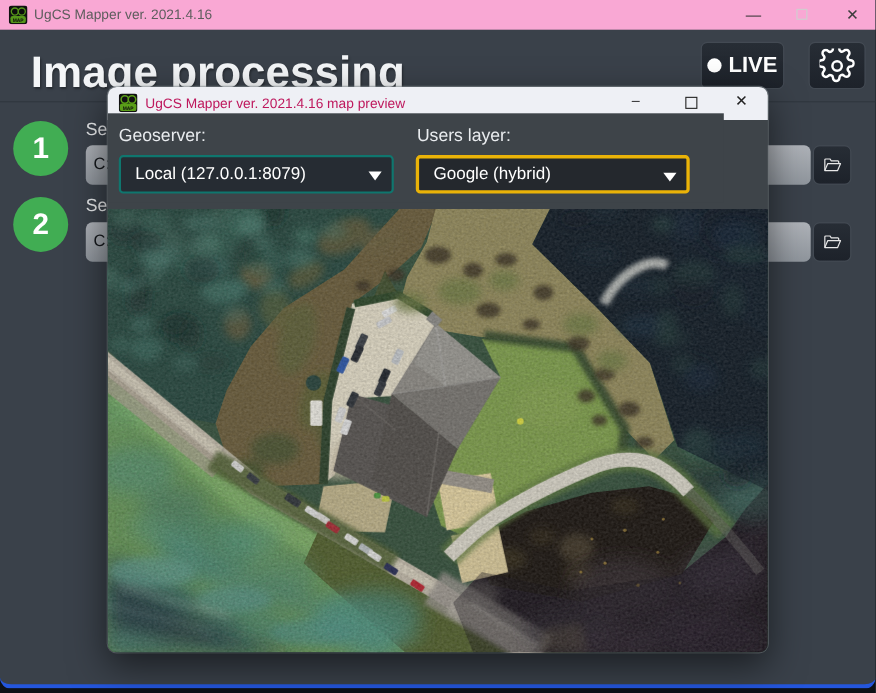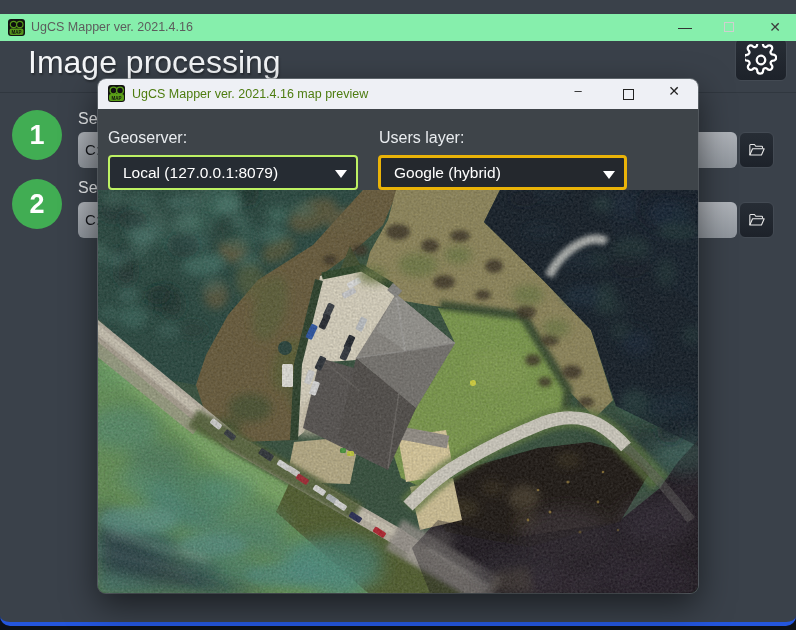--- a/index.html
+++ b/index.html
@@ -1,46 +1,47 @@
 <!DOCTYPE html>
 <html><head>
 <meta charset="utf-8">
 <style>
 *{margin:0;padding:0;box-sizing:border-box}
 html,body{width:796px;height:630px;overflow:hidden}
 body{font-family:"Liberation Sans",sans-serif;background:#0d1117;position:relative}
 #win{position:absolute;left:0;top:0;width:796px;height:626px;background:#3a414a;border-bottom:4px solid #2456dd;border-radius:0 0 10px 10px}
-#tbar{position:absolute;left:0;top:14px;width:796px;height:27px;background:#86efac}
+#tbar{position:absolute;left:0;top:0;width:796px;height:27px;background:#f9a8d4}
 #tbar .ttl{position:absolute;left:31px;top:6px;font-size:12.5px;color:#5d5d5d}
 .winctl{position:absolute;top:0;height:27px;width:30px;text-align:center;line-height:26px;color:#333}
-#hdr{position:absolute;left:28px;top:44px;font-size:32px;font-weight:normal;color:#f4f6f8;text-shadow:1px 2px 2px rgba(0,0,0,.35)}
+#hdr{position:absolute;left:28px;top:44px;font-size:40px;font-weight:bold;color:#f4f6f8;text-shadow:1px 2px 2px rgba(0,0,0,.35)}
 #divline{position:absolute;left:0;top:92px;width:796px;height:1px;background:#30373f}
 #livebtn{position:absolute;left:637px;top:38px;width:76px;height:43px;background:linear-gradient(#272d35,#1d222a);border:1px solid #434a53;border-radius:6px;color:#fff;display:flex;align-items:center;justify-content:center;font-weight:bold;font-size:20px}
 #livebtn .dot{width:13px;height:13px;border-radius:50%;background:#fff;margin-right:6px}
 #gearbtn{position:absolute;left:735px;top:38px;width:52px;height:43px;background:linear-gradient(#272d35,#1d222a);border:1px solid #434a53;border-radius:6px;display:flex;align-items:center;justify-content:center}
 .circ{position:absolute;left:12px;width:50px;height:50px;border-radius:50%;background:#41ad53;color:#fff;font-weight:bold;font-size:27px;display:flex;align-items:center;justify-content:center}
 .sellbl{position:absolute;left:78px;font-size:16px;color:#e8eaec}
 .inp{position:absolute;left:78px;width:659px;height:36px;background:linear-gradient(#aeb2b8,#8f959c);border-radius:6px;color:#15181c;font-size:15px;line-height:36px;padding-left:7px}
 .fbtn{position:absolute;left:739px;width:35px;height:36px;background:linear-gradient(#272d35,#1d222a);border:1px solid #434a53;border-radius:6px;display:flex;align-items:center;justify-content:center}
 #dlg{position:absolute;left:98px;top:79px;width:600px;height:514px;border-radius:8px;background:#3e4449;box-shadow:0 12px 34px rgba(0,0,0,.55),0 0 0 1px rgba(150,158,164,.55)}
 #dtitle{position:absolute;left:0;top:0;width:600px;height:30px;background:#eef0f5;border-radius:8px 8px 0 0}
-#dtitle .ttl{position:absolute;left:34px;top:8px;font-size:12.5px;color:#4d7c0f}
-#dbody{position:absolute;left:0;top:38px;width:560px;height:81px;background:#3e4449}
+#dtitle .ttl{position:absolute;left:34px;top:8px;font-size:12.5px;color:#be185d}
+#dbody{position:absolute;left:0;top:24px;width:560px;height:81px;background:#3e4449}
 .ddlbl{position:absolute;top:12px;font-size:16px;color:#e9ecef}
 .dd{position:absolute;top:38px;height:35px;background:#262c33;border-radius:4px;color:#fff;font-size:15.5px;display:flex;align-items:center;padding-left:13px}
 .dd .arr{position:absolute;right:9px;top:13px;width:0;height:0;border-left:6.5px solid transparent;border-right:6.5px solid transparent;border-top:8px solid #fff}
-#dd1{left:10px;width:250px;border:2px solid #bef264}
+#dd1{left:10px;width:250px;border:2px solid #0f766e}
 #dd2{left:280px;width:249px;height:35px;border:3px solid #eab308;background:#24282d}
 #mapwrap{position:absolute;left:0;top:111px;width:600px;height:403px;border-radius:0 0 8px 8px;overflow:hidden;background:#2e4738}
 </style>
 </head>
 <body>
 <div id="win">
   <div id="hdr">Image processing</div>
   <div id="divline"></div>
+  <div id="livebtn"><span class="dot"></span>LIVE</div>
   <div id="gearbtn">
       <svg width="32" height="32" viewBox="0 0 24 24" fill="none" stroke="#fff" stroke-width="1.7">
         <circle cx="12" cy="12" r="3.2"></circle>
         <path d="M19.4 13.5a1.8 1.8 0 0 0 .36 1.98l.07.07a2.2 2.2 0 1 1-3.11 3.11l-.07-.07a1.8 1.8 0 0 0-1.98-.36 1.8 1.8 0 0 0-1.09 1.65v.2a2.2 2.2 0 1 1-4.4 0v-.11a1.8 1.8 0 0 0-1.18-1.65 1.8 1.8 0 0 0-1.98.36l-.07.07a2.2 2.2 0 1 1-3.11-3.11l.07-.07a1.8 1.8 0 0 0 .36-1.98 1.8 1.8 0 0 0-1.65-1.09h-.2a2.2 2.2 0 1 1 0-4.4h.11a1.8 1.8 0 0 0 1.65-1.18 1.8 1.8 0 0 0-.36-1.98l-.07-.07a2.2 2.2 0 1 1 3.11-3.11l.07.07a1.8 1.8 0 0 0 1.98.36h.09a1.8 1.8 0 0 0 1.09-1.65v-.2a2.2 2.2 0 1 1 4.4 0v.11a1.8 1.8 0 0 0 1.09 1.65 1.8 1.8 0 0 0 1.98-.36l.07-.07a2.2 2.2 0 1 1 3.11 3.11l-.07.07a1.8 1.8 0 0 0-.36 1.98v.09a1.8 1.8 0 0 0 1.65 1.09h.2a2.2 2.2 0 1 1 0 4.4h-.11a1.8 1.8 0 0 0-1.65 1.09z"></path>
       </svg>
     </div>
   <div class="circ" style="top:110px">1</div>
   <div class="circ" style="top:179px">2</div>
   <div class="sellbl" style="top:110px">Select images folder:</div>
   <div class="sellbl" style="top:179px">Select output folder:</div>

